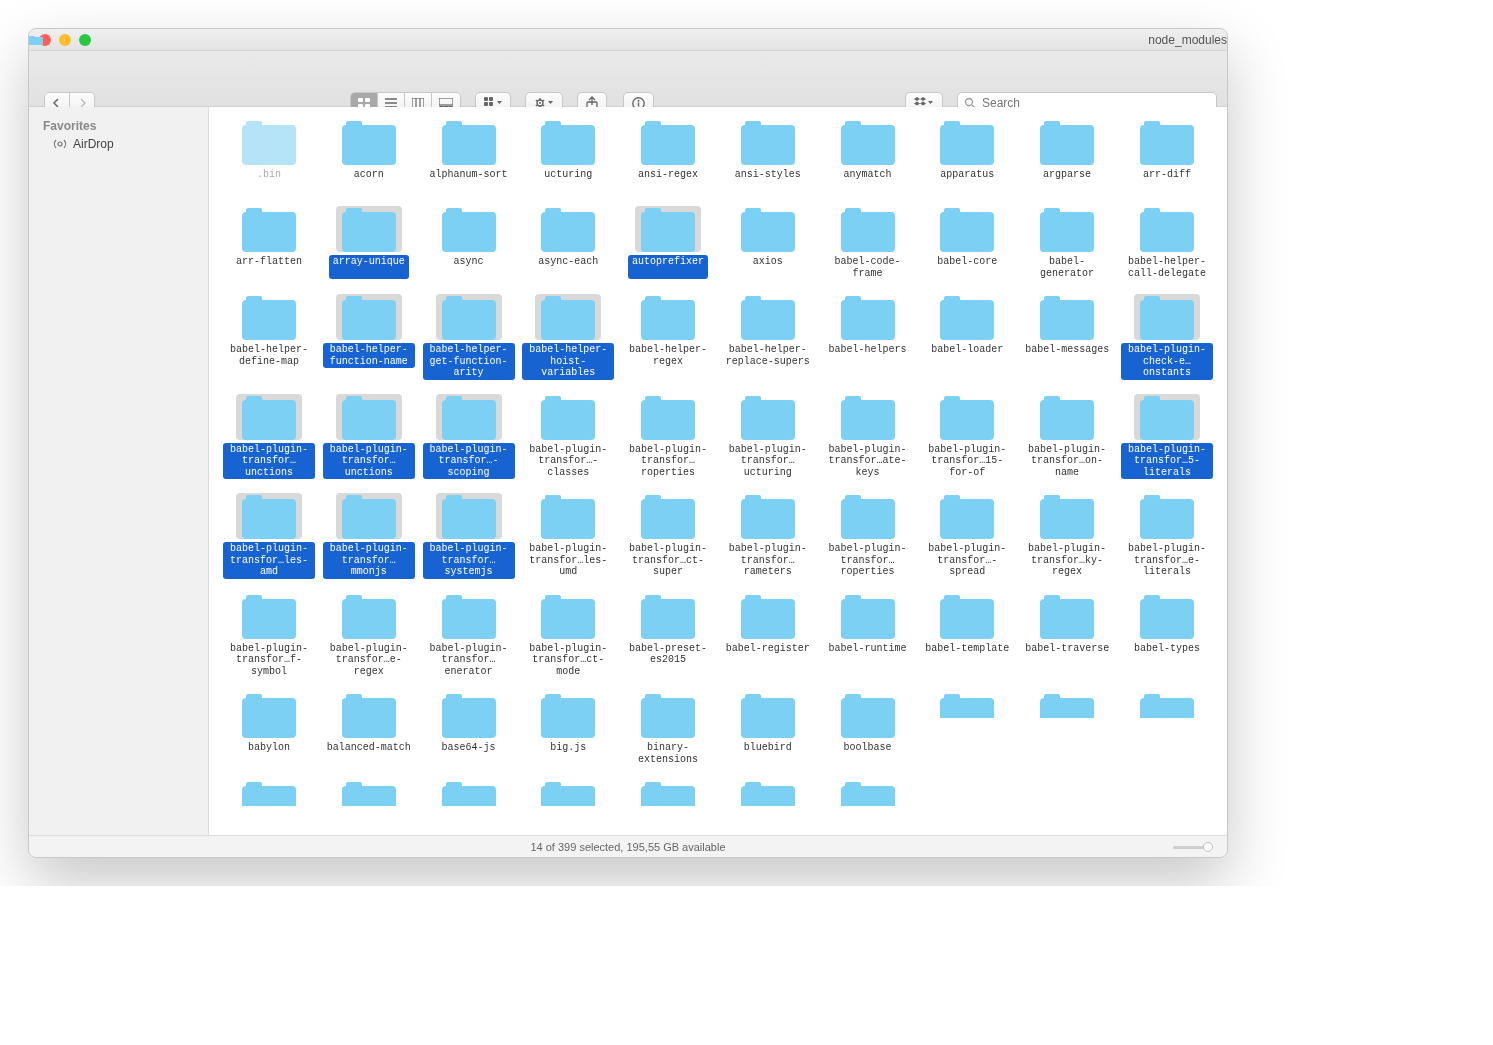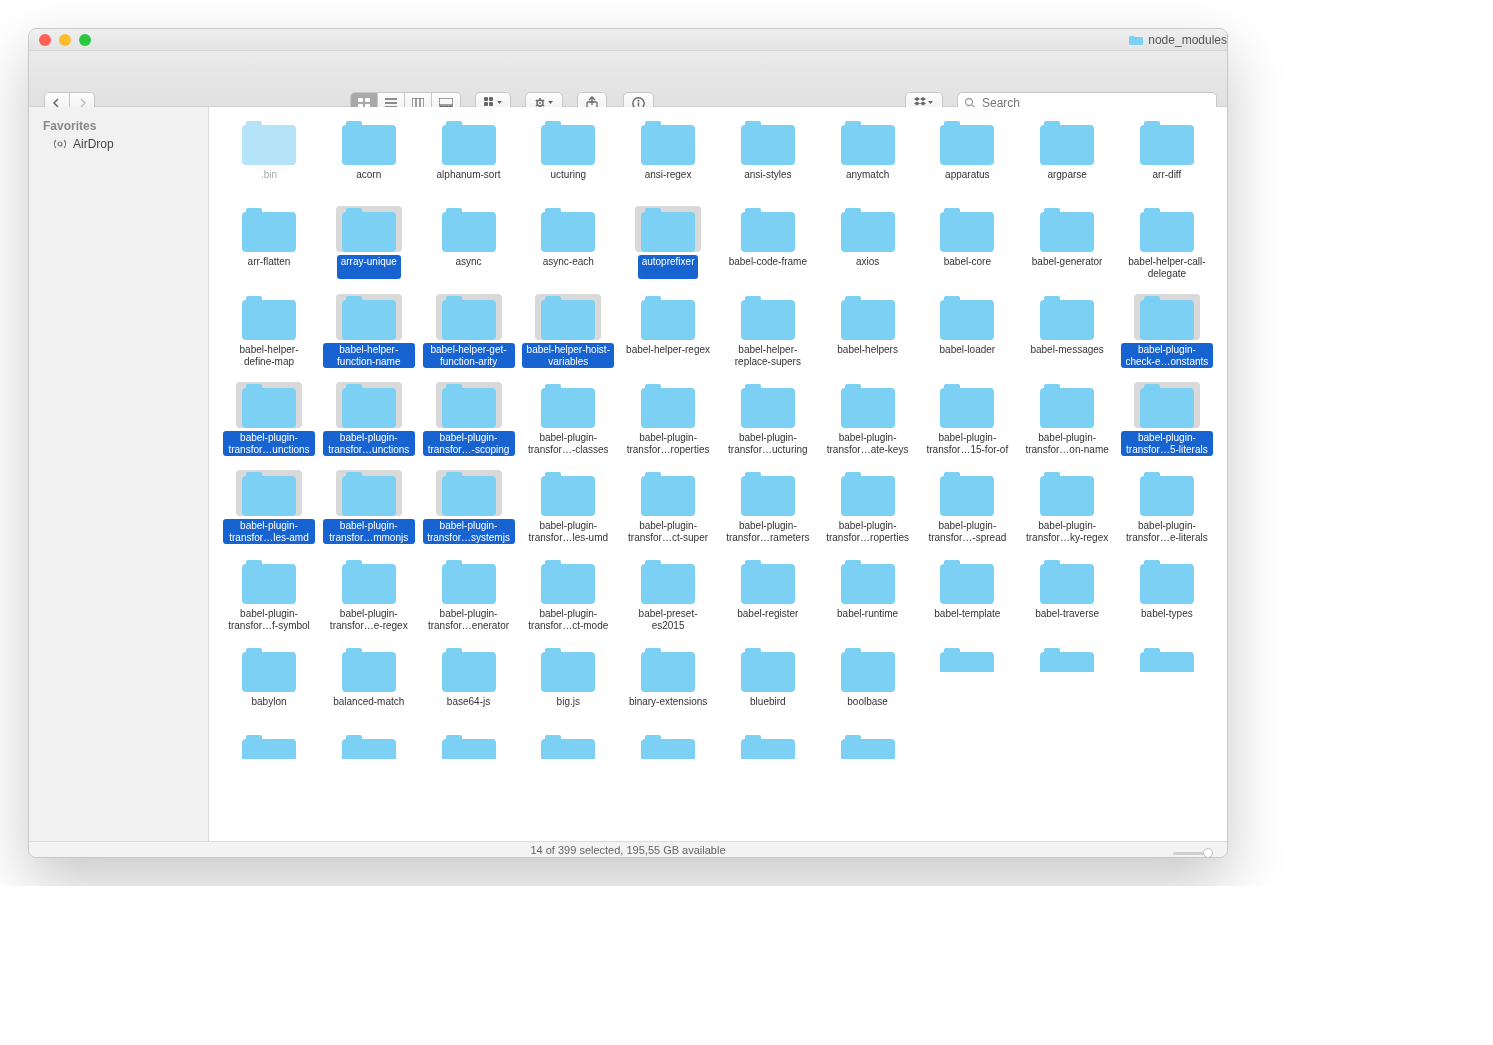--- a/index.html
+++ b/index.html
@@ -42,21 +42,21 @@
     padding: 0 10px;
     background: linear-gradient(#efefef,#e4e4e4);
     border-bottom: 1px solid #d5d5d5;
     position: relative;
   }
   .dots { display: flex; gap: 8px; }
   .dot { width:12px; height:12px; border-radius:50%; }
   .dot.r{background:#ff5f57;} .dot.y{background:#ffbd2e;} .dot.g{background:#28c940;}
   .title-center {
     position: absolute; left:0; right:0; top:0; bottom:0;
-    display:flex; align-items:center; justify-content:flex-end;
+    display:flex; align-items:center; justify-content:space-between;
     gap:5px; font-size:12px; color:#555; pointer-events:none;
   }
   .title-center .ficon { color: var(--blue); }
   .toolbar {
     height: 56px;
     display:flex; align-items:flex-start;
     padding: 6px 10px 2px 10px;
     border-bottom: 1px solid var(--toolbar-border);
     background: linear-gradient(#eaeaea,#e1e1e1);
     gap: 14px;
@@ -110,39 +110,40 @@
   }
   .sb-head{ font-size:12px; color:#888; padding:4px 14px 2px 14px; font-weight:600;}
   .sb-item{
     display:flex; align-items:center; gap:6px;
     padding:2px 14px 2px 24px;
     font-size:12px; color:#444;
     cursor:pointer;
   }
   .content{flex:1; overflow:auto; background:#fff; padding:8px 12px 0 12px;}
   .status{
-    height:16px;
+    height:22px;
     border-top:1px solid var(--status-border);
     background:var(--status-bg);
     display:flex; align-items:center; justify-content:center;
     color:#666; font-size:11px;
     position:relative;
   }
   .status-slider{
     position:absolute; right:14px; top:6px;
     width:40px; height:10px;
   }
   .status-slider .track{ height:3px; background:#cfcfcf; border-radius:2px; position:relative; top:4px;}
   .status-slider .knob{ width:10px; height:10px; background:#fff; border:1px solid #bfbfbf; border-radius:50%; position:absolute; right:0; top:0;}
   
   .grid{
     display:grid;
     grid-template-columns: repeat(10, 96px);
     gap: 6px 0;
     justify-content: space-between;
+    font-family: Liberation Mono, monospace;
   }
   .item{
     display:flex; flex-direction:column;
     align-items:center;
     padding:4px 2px;
     border-radius:4px;
   }
   .item.sel .fldrwrap{ background:#d9d9d9; border-radius:4px;}
   .fldrwrap{ padding:2px 6px 0 6px; width:66px; display:flex; justify-content:center;}
   .folder{width:54px;height:44px;position:relative;}
@@ -482,30 +483,30 @@
             </div>
             <div class="fname">autoprefixer</div>
           </div>
           <div class="item">
             <div class="fldrwrap">
               <div class="folder">
                 <div class="tab"></div>
                 <div class="bod"></div>
               </div>
             </div>
+            <div class="fname">axios</div>
+          </div>
+          <div class="item">
+            <div class="fldrwrap">
+              <div class="folder">
+                <div class="tab"></div>
+                <div class="bod"></div>
+              </div>
+            </div>
             <div class="fname">babel-code-frame</div>
-          </div>
-          <div class="item">
-            <div class="fldrwrap">
-              <div class="folder">
-                <div class="tab"></div>
-                <div class="bod"></div>
-              </div>
-            </div>
-            <div class="fname">axios</div>
           </div>
           <div class="item">
             <div class="fldrwrap">
               <div class="folder">
                 <div class="tab"></div>
                 <div class="bod"></div>
               </div>
             </div>
             <div class="fname">babel-core</div>
           </div>

